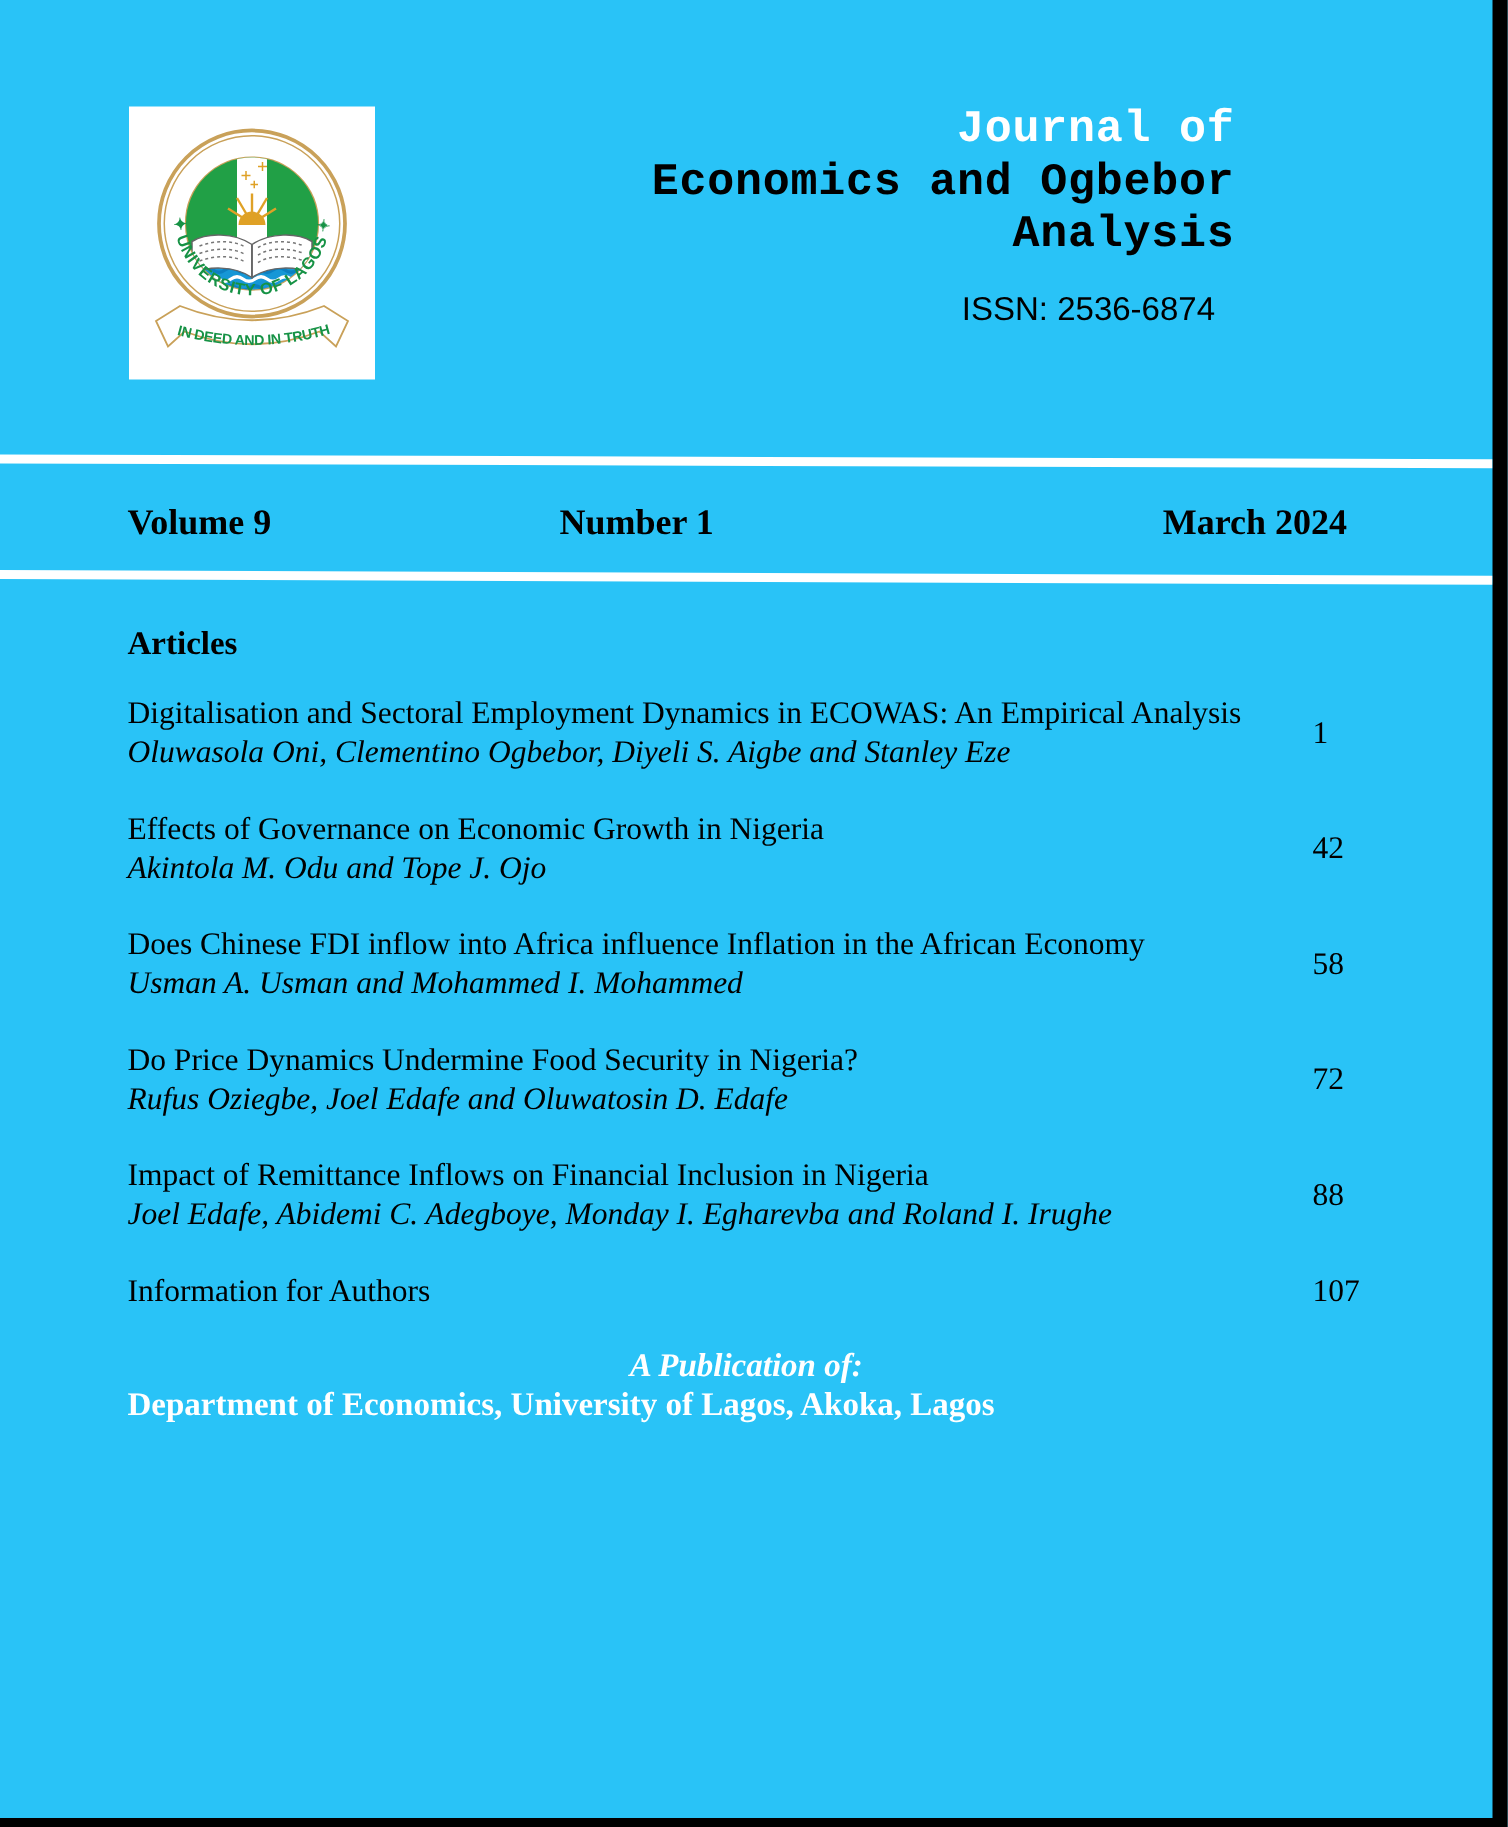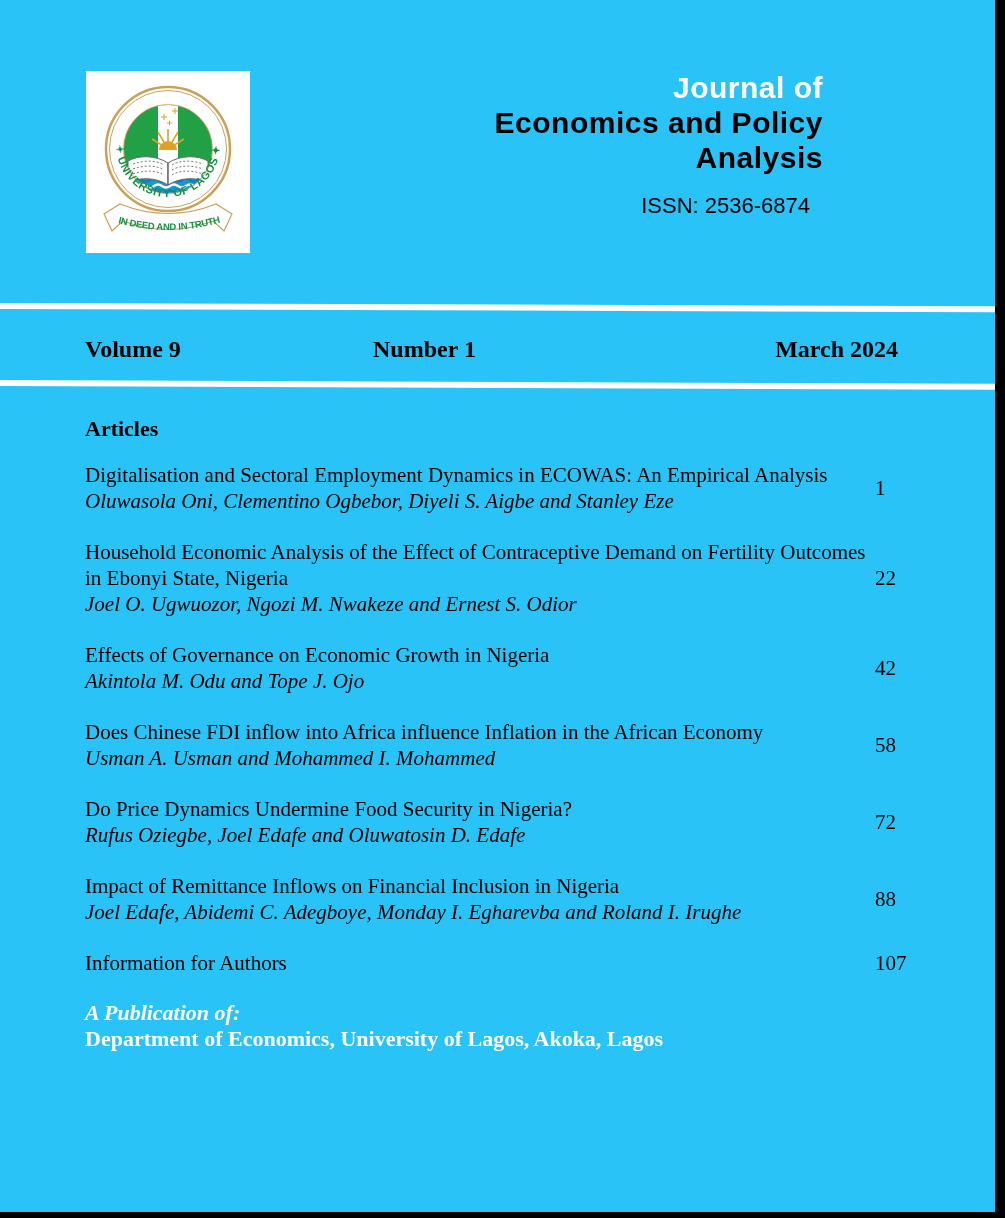--- a/index.html
+++ b/index.html
@@ -14,21 +14,21 @@
   }
   
   .logo-box {
     position:absolute; left:86px; top:71px; width:164px; height:182px;
     background:#fff;
   }
   .logo-box svg { display:block; width:164px; height:182px; }
   
   .masthead { position:absolute; top:70px; right:172px; text-align:right; }
   .mh-line {
-    font-family:Liberation Sans, sans-serif;
+    font-family:Liberation Mono, monospace;
     font-weight:800; font-size:30px; line-height:35px;
     letter-spacing:0.5px; color:#000; white-space:nowrap;
   }
   .mh-line1 { color:#ffffff; }
   .issn {
     margin-top:18px; padding-right:13px;
     font-family:"Liberation Sans", sans-serif;
     font-size:22px; color:#000;
   }
   
@@ -48,21 +48,21 @@
     font-size:21px; color:#000;
   }
   .contents-heading { font-weight:700; font-size:22px; line-height:26px; margin-bottom:20px; }
   .article, .info-row { display:flex; align-items:center; margin-bottom:25px; }
   .article-text, .info-label { flex:0 0 790px; line-height:26px; }
   .article-title { line-height:26px; }
   .article-authors { font-style:italic; line-height:26px; }
   .article-page, .info-page { line-height:26px; }
   .info-row { margin-bottom:24px; }
   
-  .pub-label { color:#fff; font-weight:700; font-style:italic; font-size:22px; line-height:26px; }
+  .pub-label { color:#fff; font-weight:700; font-style:italic; font-size:22px; line-height:26px;text-align:center; }
   .publisher { color:#fff; font-weight:700; font-size:22px; line-height:26px; }
 </style>
 </head>
 <body>
 
 <div class="page">
   <div class="cover">
 
     <div class="logo-box">
       <svg viewBox="0 0 164 182" aria-hidden="true">
@@ -131,21 +131,21 @@
           <path d="M18,143 L34,133 Q82,152 130,133 L146,143 L138,160 L127,150 Q82,167 37,150 L26,160 Z" fill="#ffffff" stroke="#C9A159" stroke-width="1.2"></path>
           <text font-family="Liberation Sans, sans-serif" font-size="9.5" font-weight="bold" fill="#169245">
             <textPath href="#mottoPath" startOffset="4" textLength="104">IN DEED AND IN TRUTH</textPath>
           </text>
         </g>
       </svg>
     </div>
 
     <div class="masthead">
       <div class="mh-line mh-line1">Journal of</div>
-      <div class="mh-line">Economics and Policy</div>
+      <div class="mh-line">Economics and Ogbebor</div>
       <div class="mh-line">Analysis</div>
       <div class="issn">ISSN: 2536-6874</div>
     </div>
 
     <div class="rule rule-top"></div>
     <div class="issue-bar">
       <span class="issue-volume">Volume 9</span>
       <span class="issue-number">Number 1</span>
       <span class="issue-date">March 2024</span>
     </div>
@@ -155,27 +155,20 @@
       <div class="contents-heading">Articles</div>
 
       <div class="article">
         <div class="article-text">
           <div class="article-title">Digitalisation and Sectoral Employment Dynamics in ECOWAS: An Empirical Analysis</div>
           <div class="article-authors">Oluwasola Oni, Clementino Ogbebor, Diyeli S. Aigbe and Stanley Eze</div>
         </div>
         <div class="article-page">1</div>
       </div>
 
-      <div class="article">
-        <div class="article-text">
-          <div class="article-title">Household Economic Analysis of the Effect of Contraceptive Demand on Fertility Outcomes in Ebonyi State, Nigeria</div>
-          <div class="article-authors">Joel O. Ugwuozor, Ngozi M. Nwakeze and Ernest S. Odior</div>
-        </div>
-        <div class="article-page">22</div>
-      </div>
 
       <div class="article">
         <div class="article-text">
           <div class="article-title">Effects of Governance on Economic Growth in Nigeria</div>
           <div class="article-authors">Akintola M. Odu and Tope J. Ojo</div>
         </div>
         <div class="article-page">42</div>
       </div>
 
       <div class="article">

